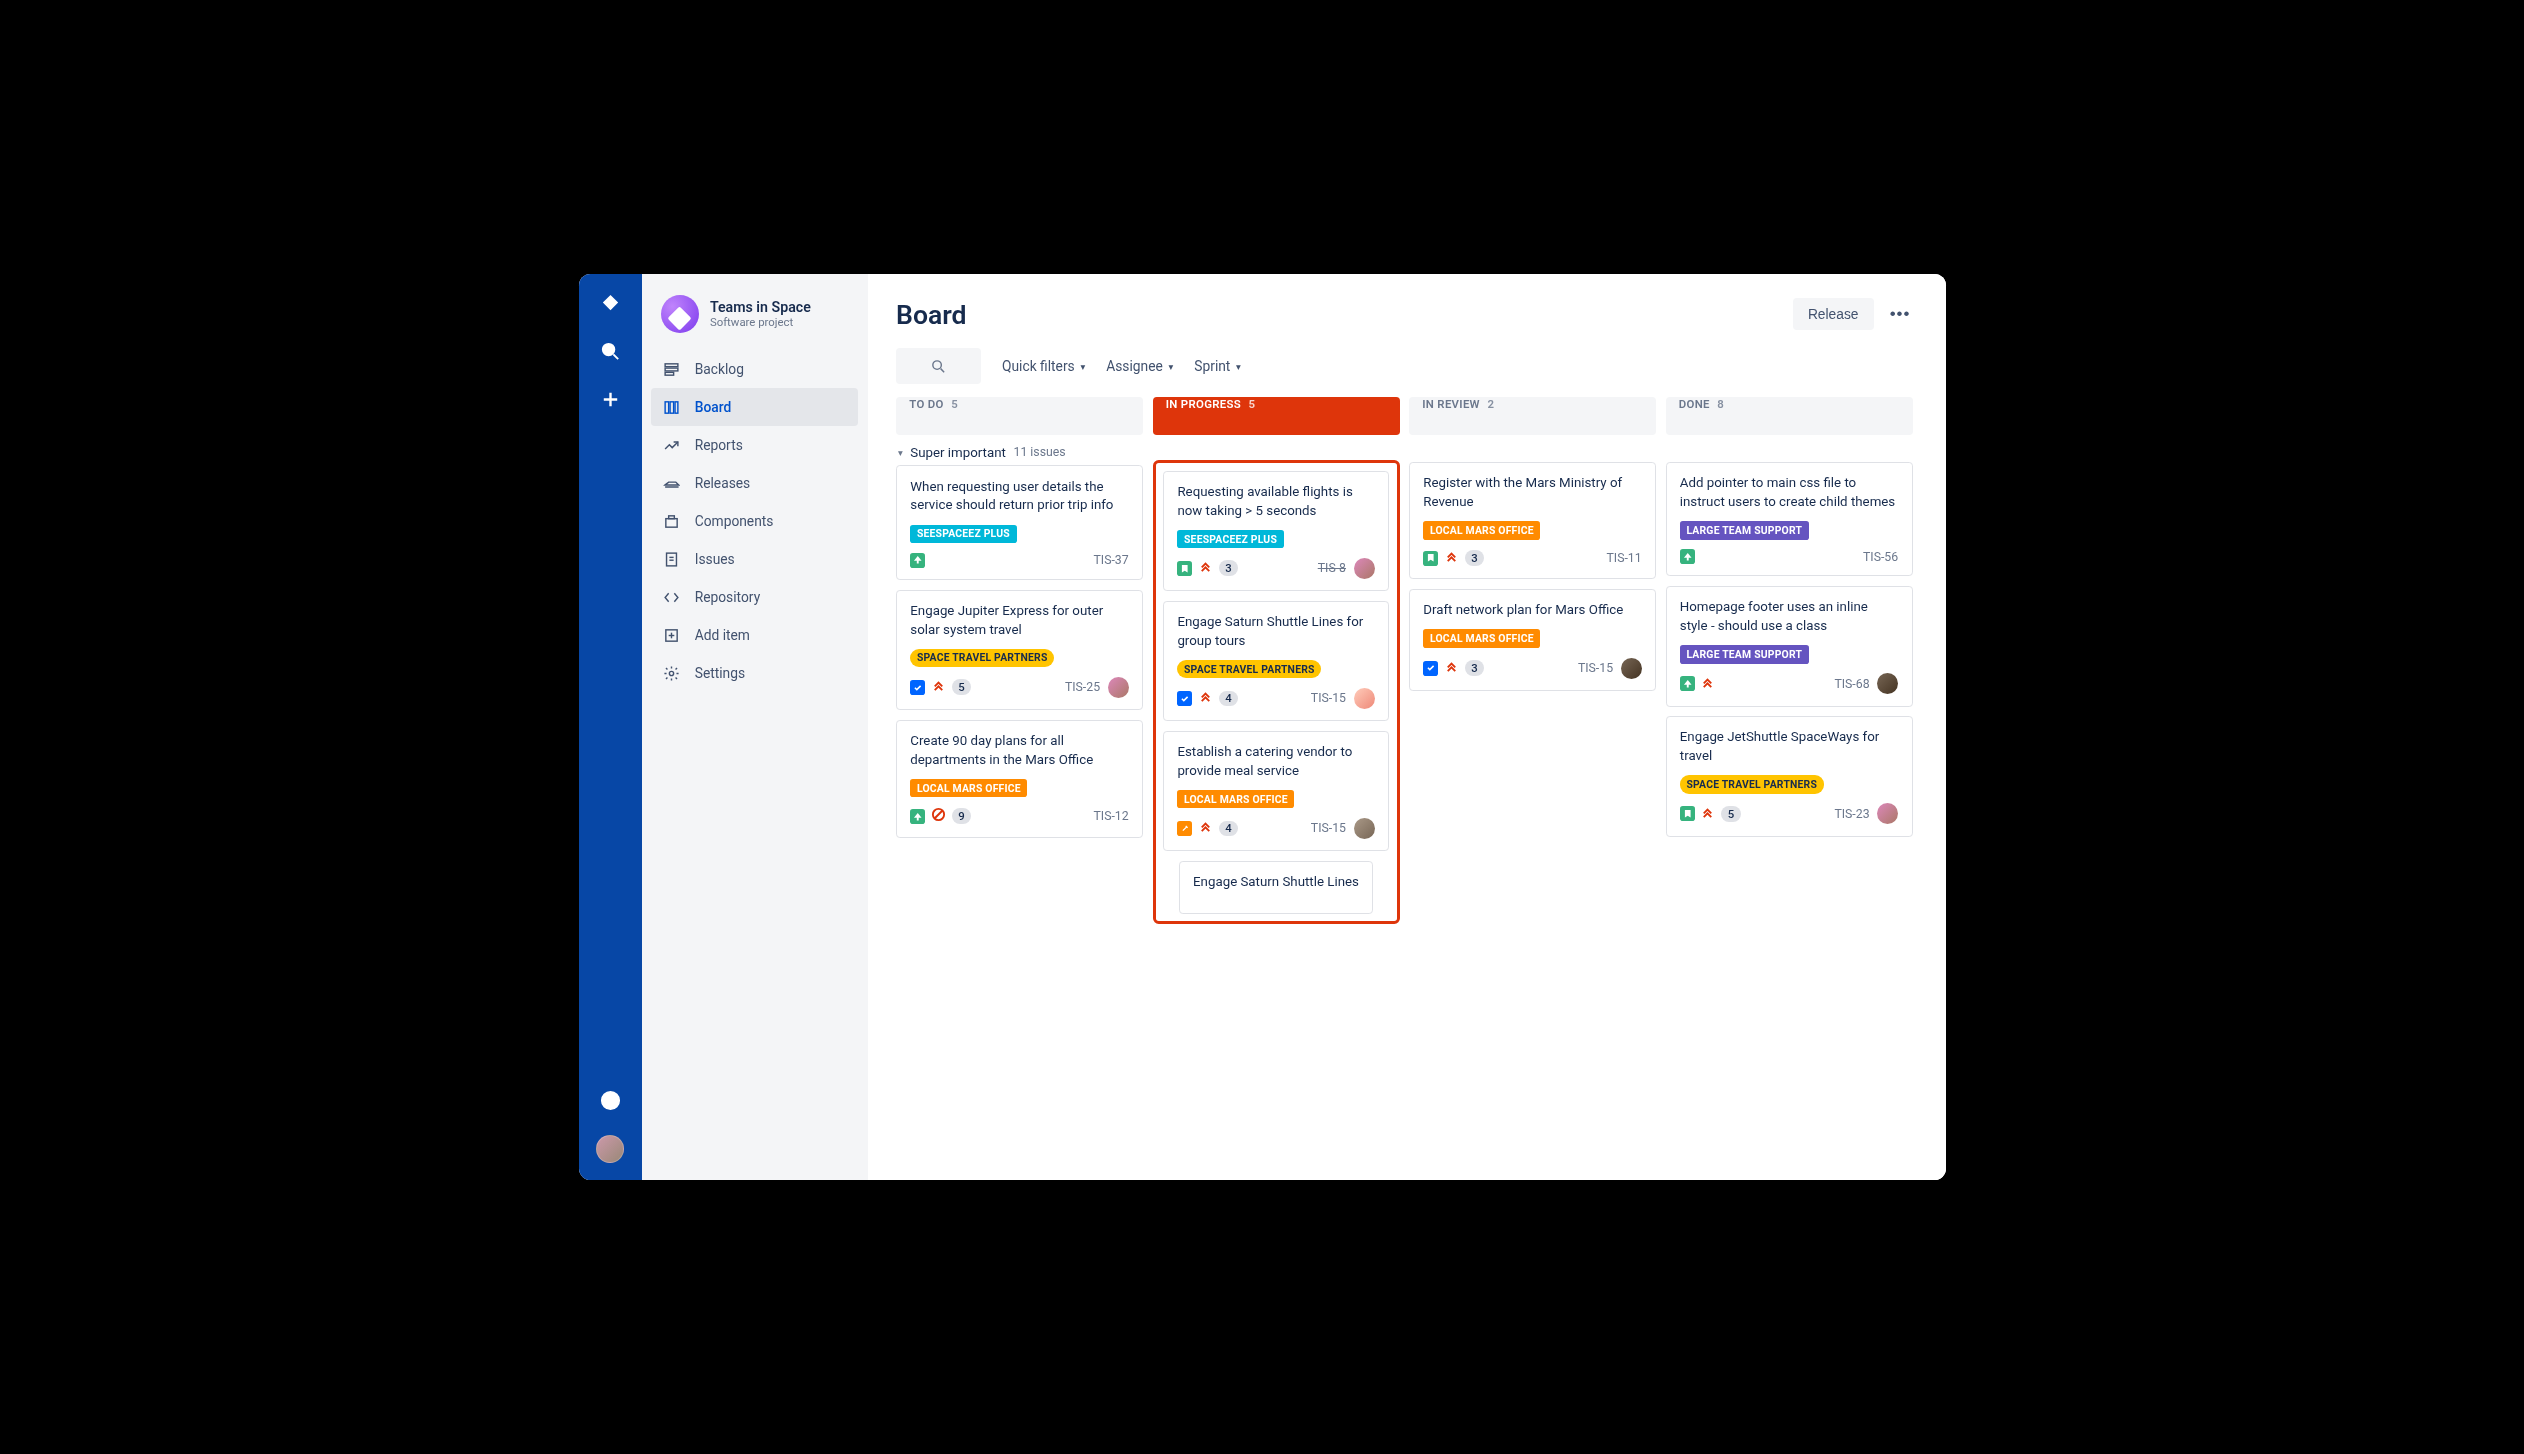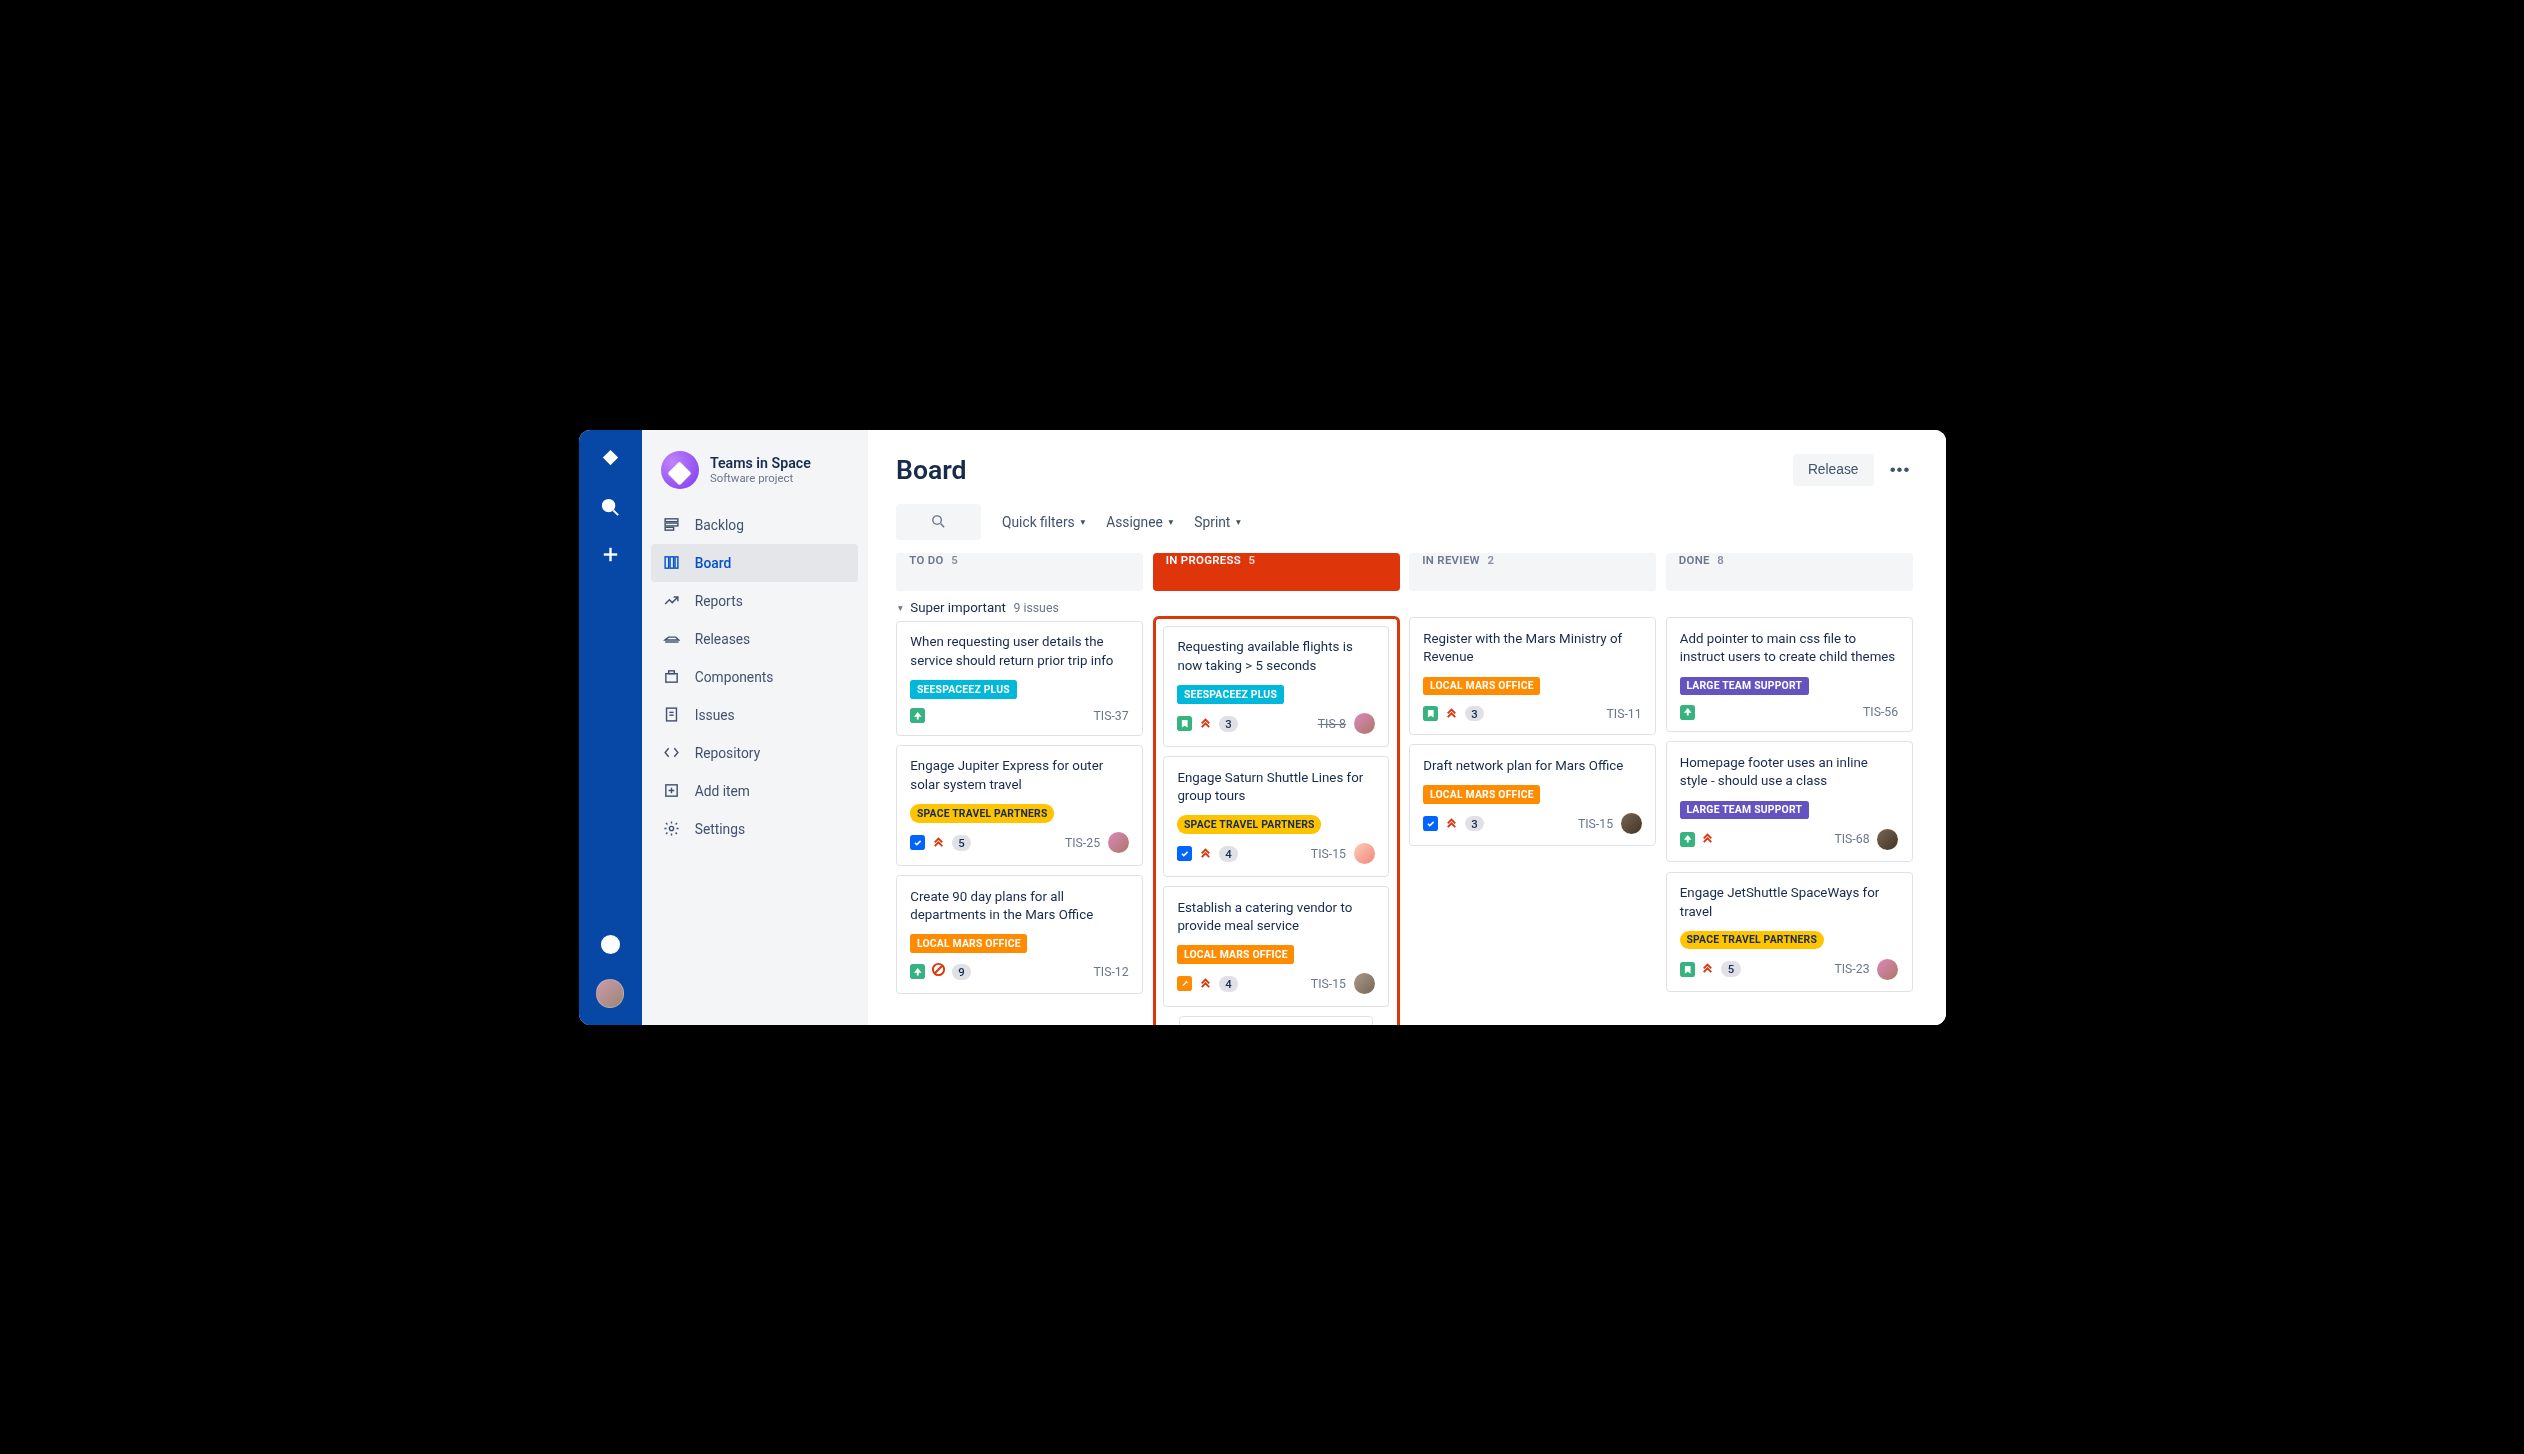--- a/index.html
+++ b/index.html
@@ -41,21 +41,21 @@
     background: #fff;
     border-radius: 5.7px;
     display: flex;
     align-items: center;
     padding: 0 13.3px;
     font-size: 13.3px;
     color: #333;
   }
   .app {
     display: flex;
-    height: 595px;
+    height: 906px;
   }
   .rail {
     width: 63px;
     background: #0747a6;
     display: flex;
     flex-direction: column;
     align-items: center;
     padding: 17px 0;
     gap: 21px;
     color: #fff;
@@ -318,21 +318,21 @@
       <div class="columns">
 
         <div class="col-wrap">
           <div class="col-head">
             <span>TO DO</span>
             <span class="n">5</span>
           </div>
           <div class="swimlane">
             <span class="chev">▾</span>
             <span>Super important</span>
-            <span class="issues">9 issues</span>
+            <span class="issues">11 issues</span>
           </div>
           <div class="col-body" id="col-todo">
               <div class="card"><div class="card-title">When requesting user details the service should return prior trip info</div><span class="tag teal">SEESPACEEZ PLUS</span><div class="card-footer">
                   <div class="left">
                     <span class="type-ic type-green">
                       <svg width="9.5" height="9.5" viewBox="0 0 10 10">
                         <path d="M5 1 L9 6 L6 6 L6 9 L4 9 L4 6 L1 6 Z" fill="#fff"></path>
                       </svg>
                     </span>
                   </div>

